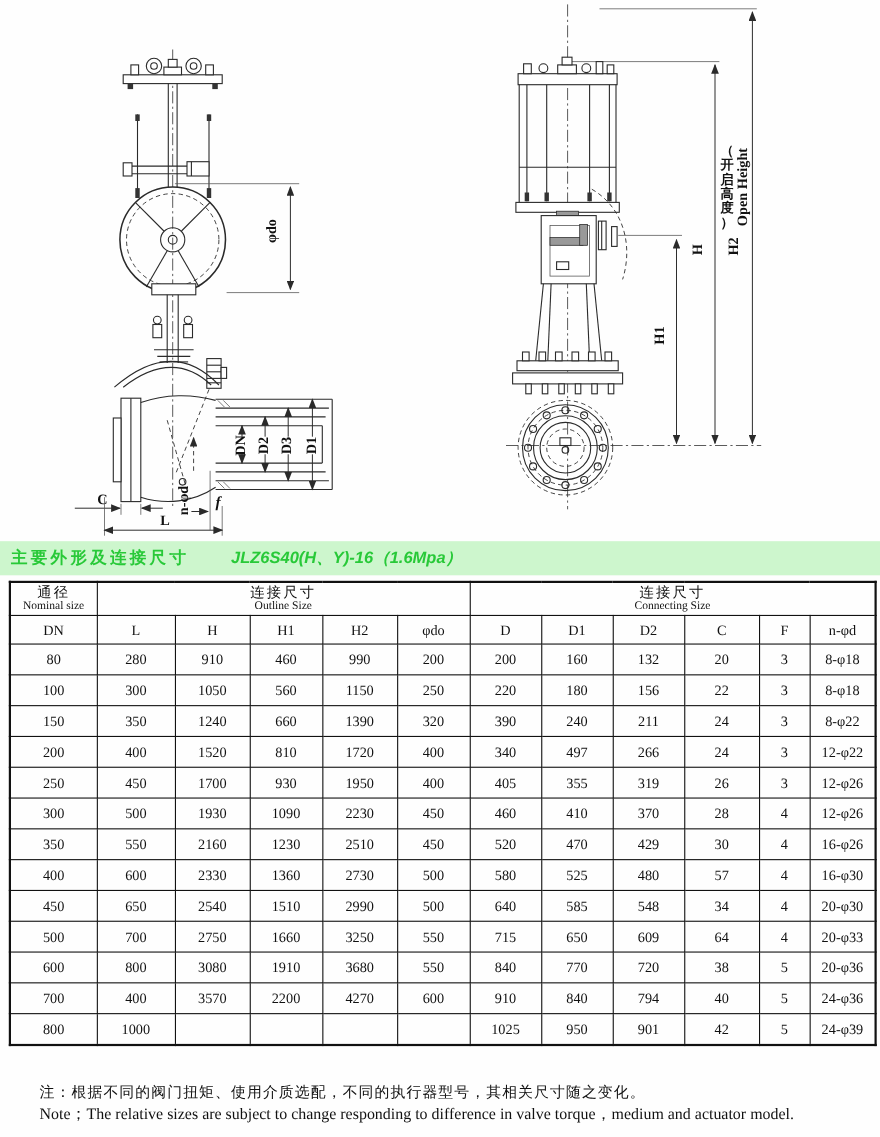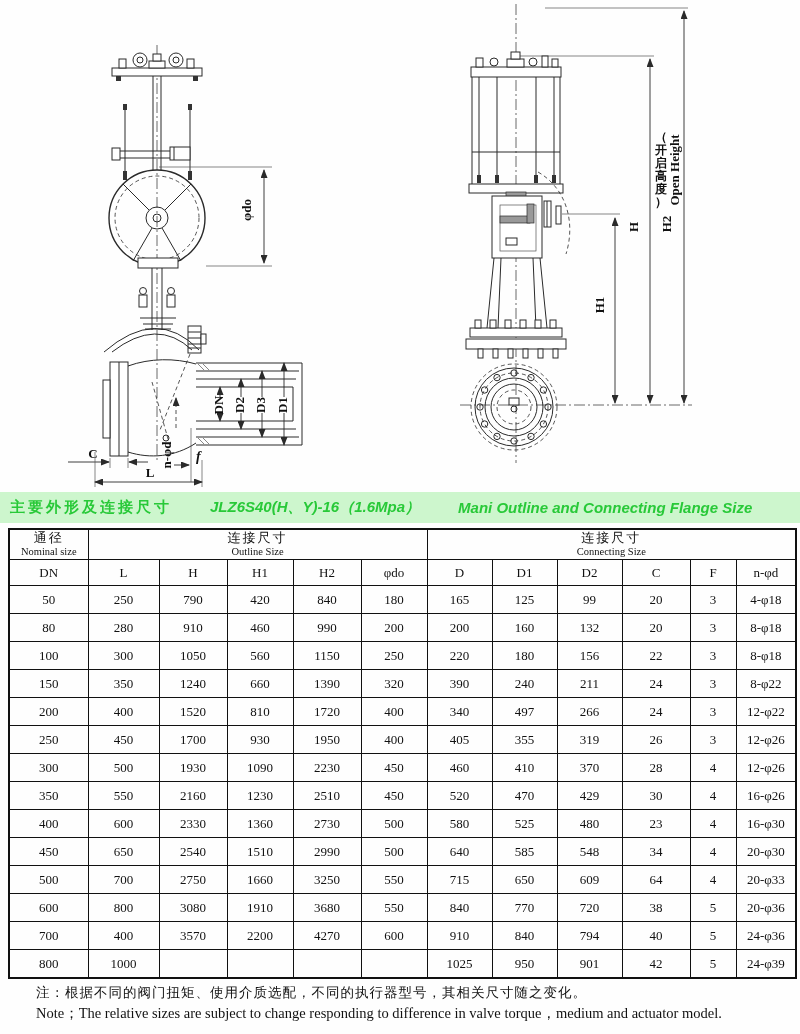--- a/index.html
+++ b/index.html
@@ -23,21 +23,21 @@
       font-size:15px;font-weight:bold;color:#28c938;white-space:nowrap;}
   .title-cn{letter-spacing:3px;font-family:Liberation Sans, sans-serif;text-align:right;}
   .title-model,.title-en{font-style:italic;font-family:"Liberation Sans",sans-serif;margin-left:12px;}
   table.spec{position:absolute;left:8px;top:528px;width:788px;border-collapse:collapse;
       table-layout:fixed;border:2px solid #111;font-size:13px;}
   table.spec th,table.spec td{border:1px solid #111;text-align:center;vertical-align:middle;
       padding:0;font-weight:normal;overflow:hidden;}
   table.spec thead tr.grp th{height:29px;}
   table.spec thead tr.sub th{height:25px;font-size:13px;}
   table.spec tbody td{height:27px;}
-  .hd-cn{font-size:13px;line-height:14px;letter-spacing:2px;font-family:Liberation Mono, monospace;}
+  .hd-cn{font-size:13px;line-height:14px;letter-spacing:2px;}
   .hd-en{font-size:10.5px;line-height:11px;}
   .notes{position:absolute;left:8px;top:983px;width:784px;margin-left:28px;}
   .note-cn{font-size:13.5px;letter-spacing:1px;line-height:20px;}
   .note-en{font-size:14.5px;line-height:21px;font-family:"Liberation Serif",serif;}
 </style>
 </head>
 <body>
 
 <div class="page">
 
@@ -256,21 +256,20 @@
       <line class="dim" x1="684" y1="11" x2="684" y2="403" marker-start="url(#ar)" marker-end="url(#ar)"></line>
       <text class="dimtxt" transform="translate(671,224) rotate(-90)" text-anchor="middle" font-size="14">H2</text>
       <text class="dimtxt" transform="translate(679,170) rotate(-90)" text-anchor="middle" font-size="13">Open Height</text>
       <text font-size="12" font-weight="bold" text-anchor="middle"><tspan x="661" y="141">（</tspan><tspan x="661" y="154">开</tspan><tspan x="661" y="167">启</tspan><tspan x="661" y="180">高</tspan><tspan x="661" y="193">度</tspan><tspan x="661" y="206">）</tspan></text>
     </g>
   </svg>
 
   <div class="title-bar">
     <span class="title-cn">主要外形及连接尺寸</span>
     <span class="title-model">JLZ6S40(H、Y)-16（1.6Mpa）</span>
-    <span class="title-en">Mani Outline and Connecting Flange Size</span>
   </div>
 
   <table class="spec">
     <colgroup>
       <col style="width:79px">
         <col style="width:71px">
         <col style="width:68px">
         <col style="width:66px">
       <col style="width:68px">
         <col style="width:66px">
@@ -306,34 +305,20 @@
         <th>D</th>
         <th>D1</th>
         <th>D2</th>
         <th>C</th>
         <th>F</th>
         <th>n-φd</th>
       </tr>
     </thead>
     <tbody>
         <tr>
-          <td>50</td>
-          <td>250</td>
-          <td>790</td>
-          <td>420</td>
-          <td>840</td>
-          <td>180</td>
-          <td>165</td>
-          <td>125</td>
-          <td>99</td>
-          <td>20</td>
-          <td>3</td>
-          <td>4-φ18</td>
-        </tr>
-        <tr>
           <td>80</td>
           <td>280</td>
           <td>910</td>
           <td>460</td>
           <td>990</td>
           <td>200</td>
           <td>200</td>
           <td>160</td>
           <td>132</td>
           <td>20</td>
@@ -427,21 +412,21 @@
         <tr>
           <td>400</td>
           <td>600</td>
           <td>2330</td>
           <td>1360</td>
           <td>2730</td>
           <td>500</td>
           <td>580</td>
           <td>525</td>
           <td>480</td>
-          <td>23</td>
+          <td>57</td>
           <td>4</td>
           <td>16-φ30</td>
         </tr>
         <tr>
           <td>450</td>
           <td>650</td>
           <td>2540</td>
           <td>1510</td>
           <td>2990</td>
           <td>500</td>

